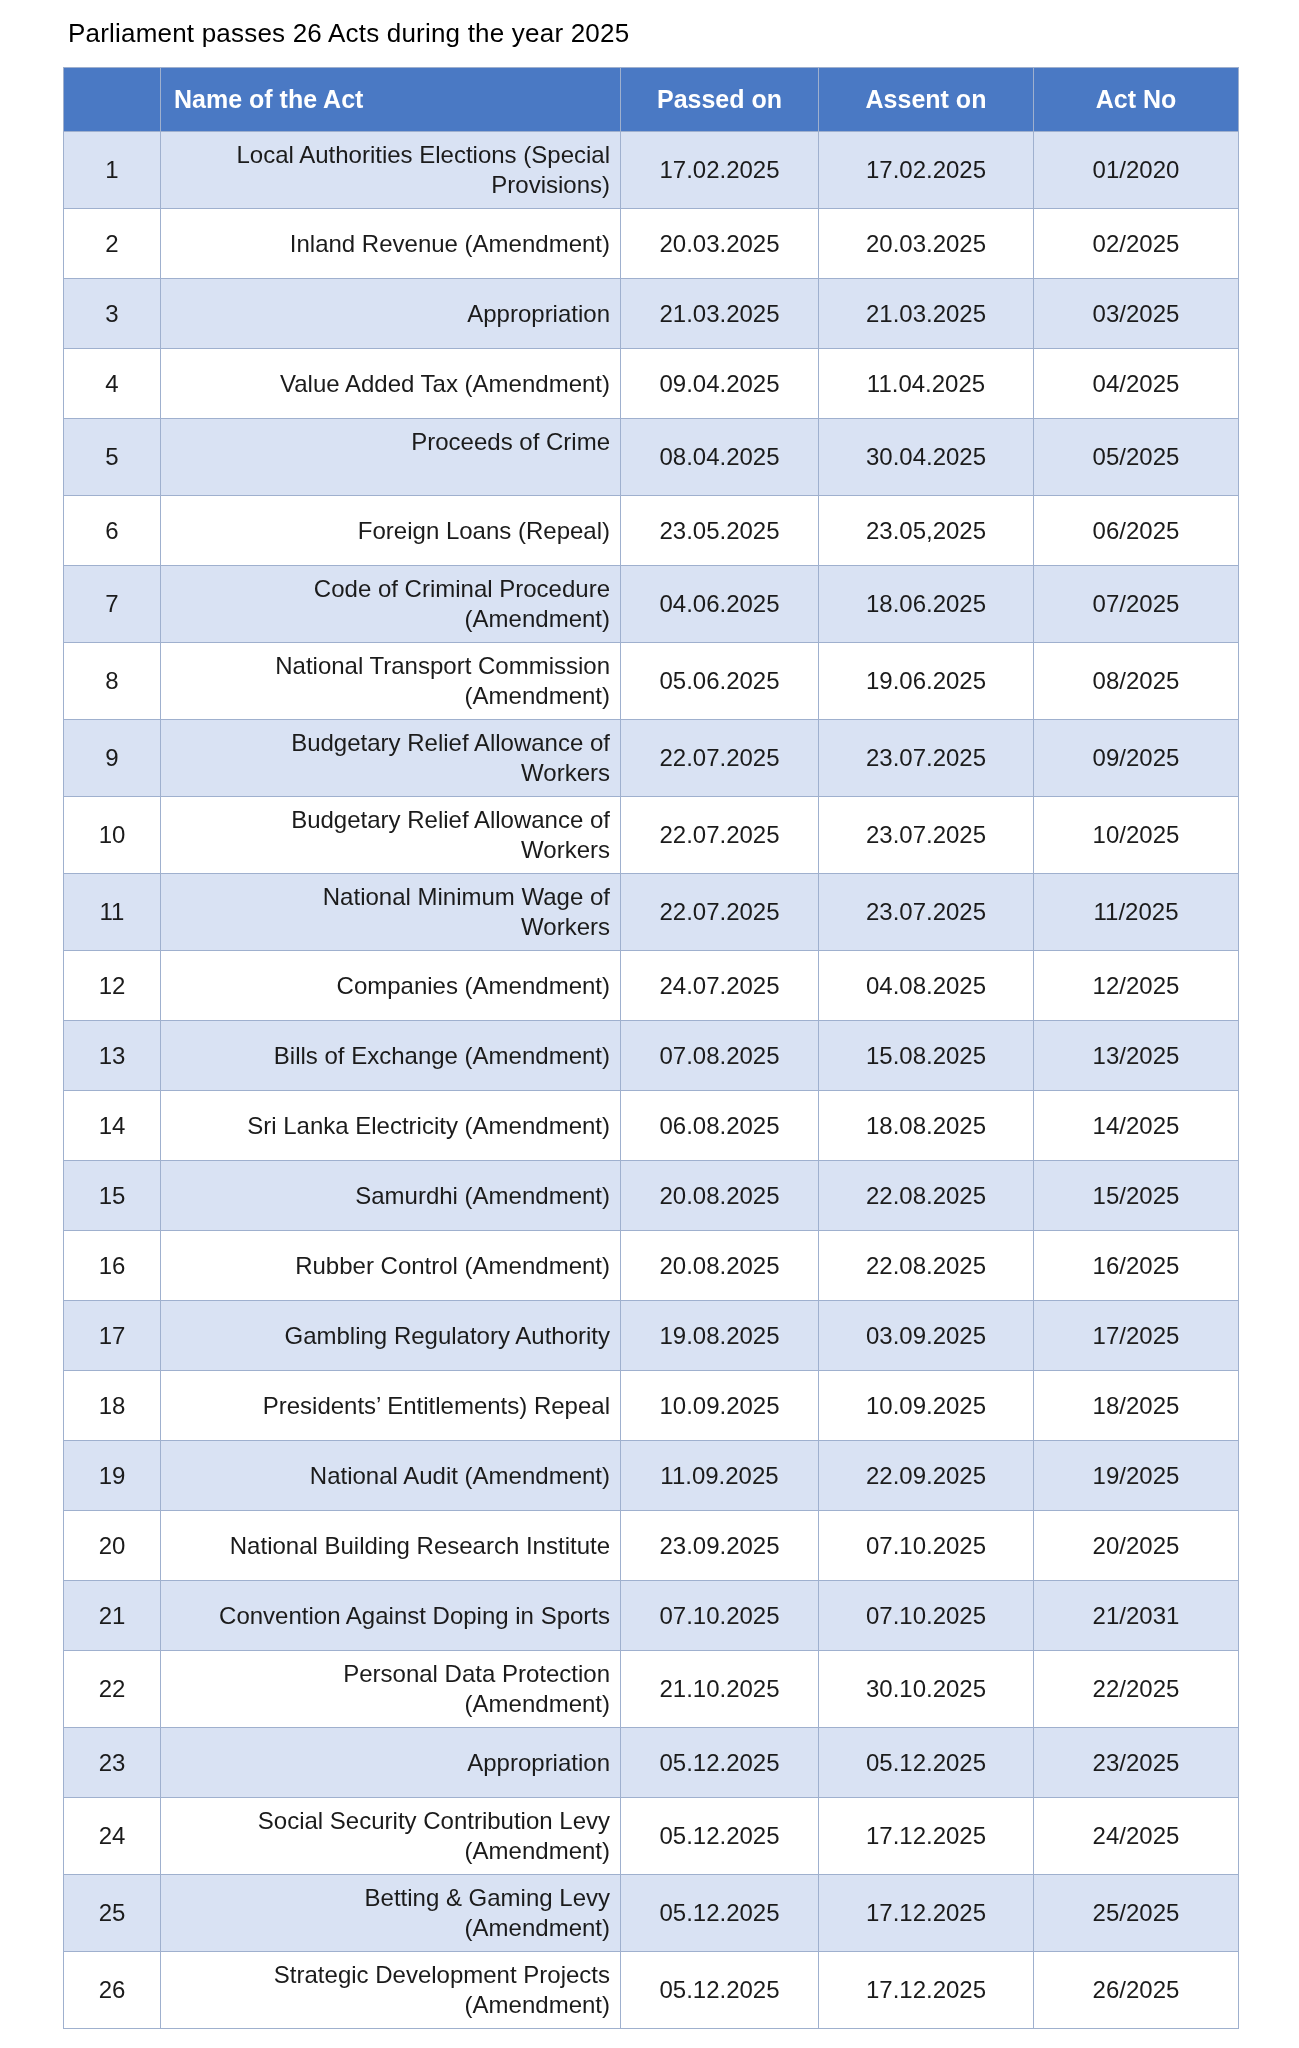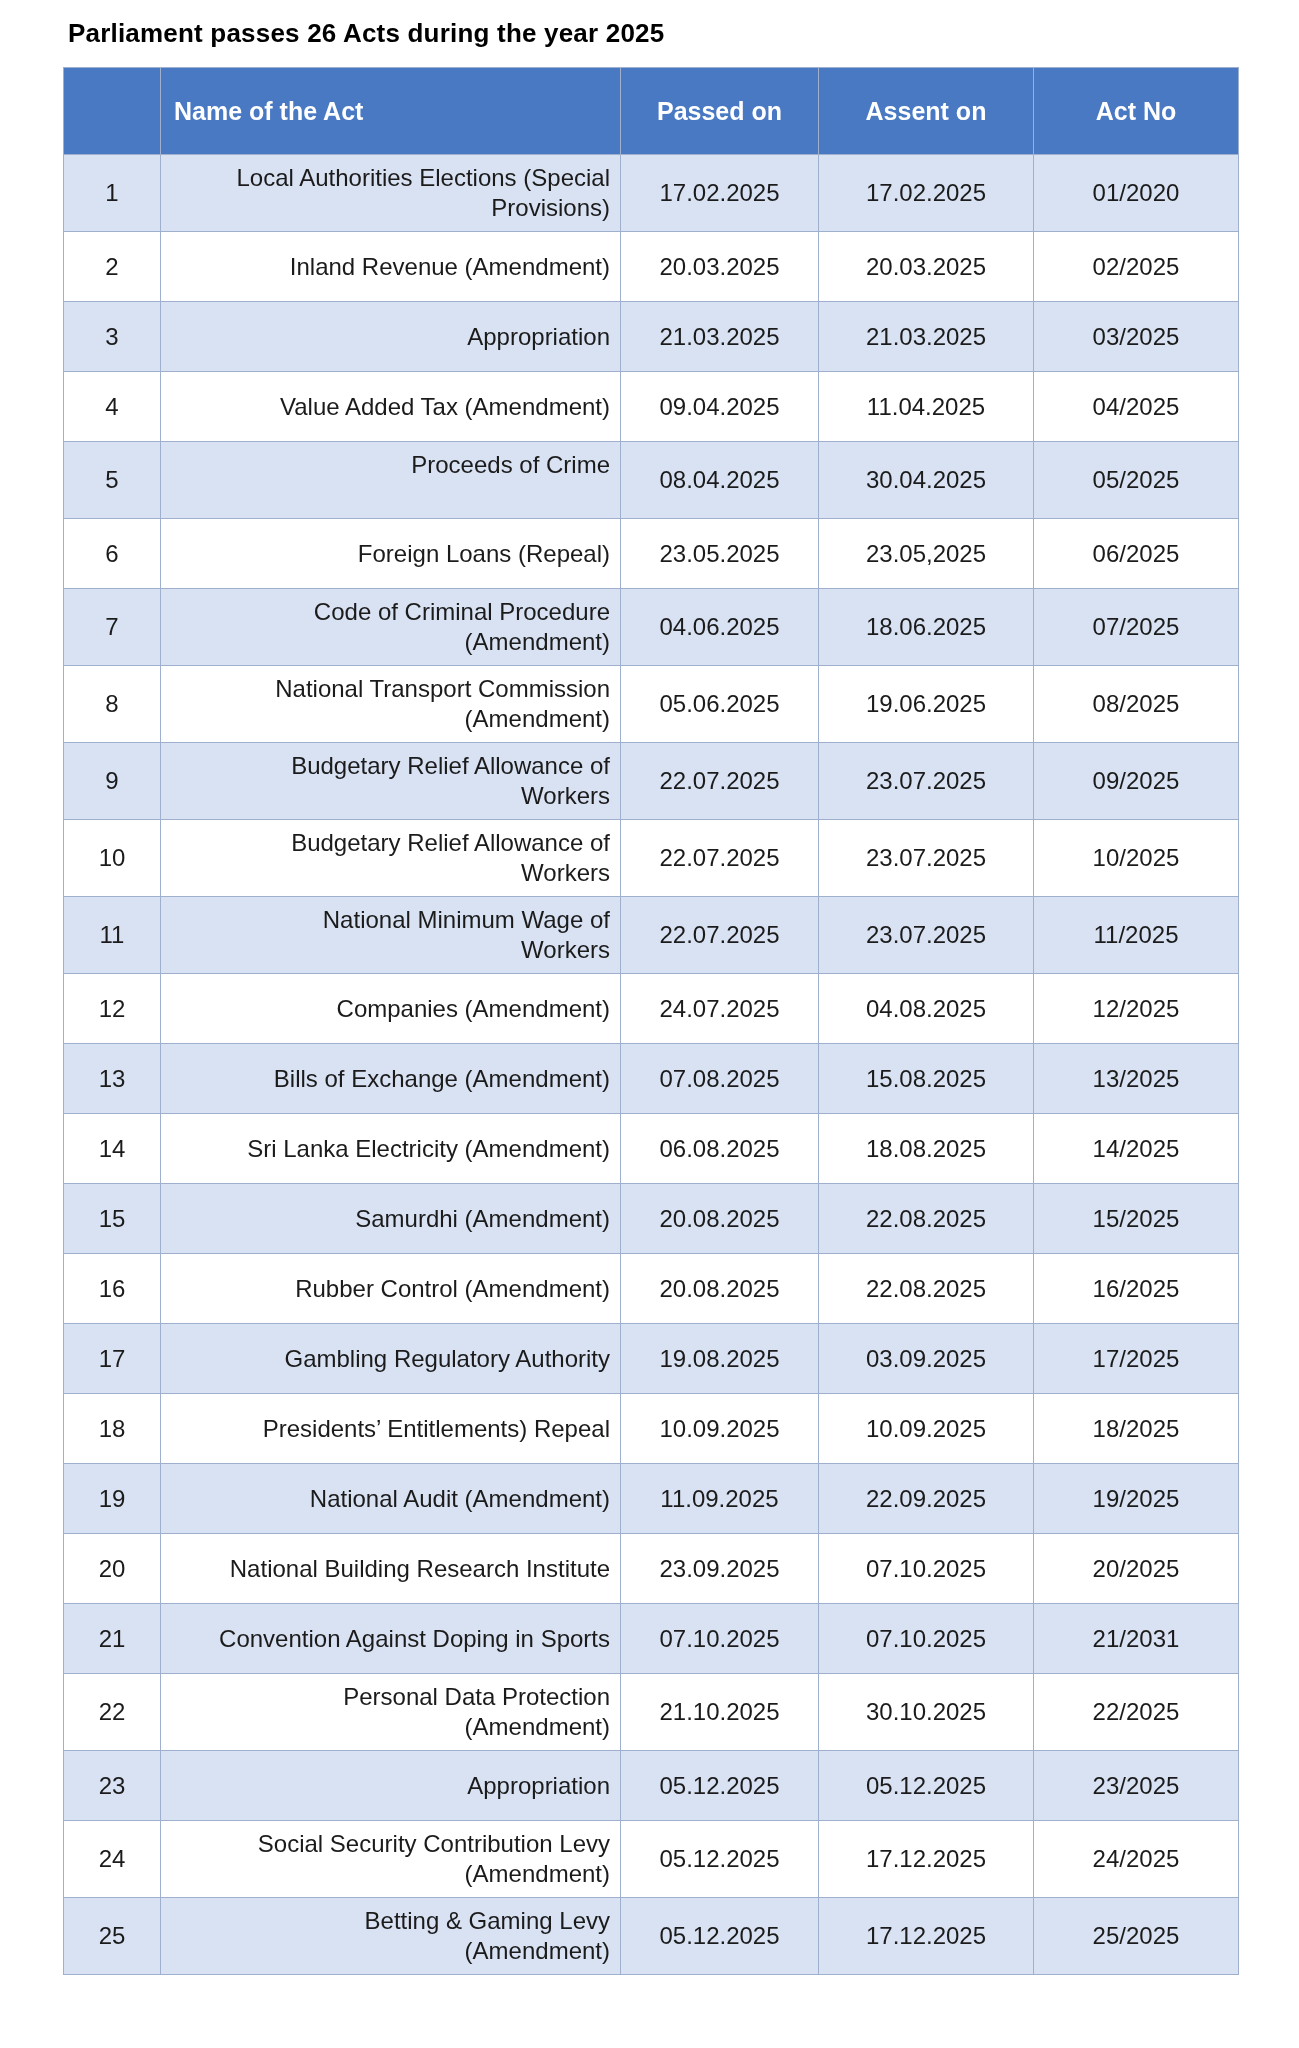--- a/index.html
+++ b/index.html
@@ -21,21 +21,21 @@
     height: 2048px;
     font-family: "Liberation Sans", sans-serif;
     color: var(--text);
     overflow: hidden;
   }
   .page {
     padding: 12px 0 0 63px;
   }
   .page-title {
     font-size: 26px;
-    font-weight: bold;
+    font-weight: normal;
     color: #000000;
     margin: 6px 0 18px 5px;
     letter-spacing: 0.2px;
   }
   table.acts-table {
     border-collapse: collapse;
     table-layout: fixed;
     width: 1175px;
   }
   col.c-no     { width: 97px; }
@@ -45,21 +45,21 @@
   col.c-actno  { width: 205px; }
 
   .acts-table th, .acts-table td {
     border: 1px solid var(--border);
   }
   .acts-table thead th {
     background: var(--header-bg);
     color: var(--header-text);
     font-weight: bold;
     font-size: 25px;
-    height: 87px;
+    height: 64px;
     text-align: center;
     padding: 0 4px;
     margin-left: 32px;
   }
   .acts-table thead th.col-name {
     text-align: left;
     padding-left: 13px;
   }
   .acts-table tbody tr {
     height: 70px;
@@ -288,15 +288,23 @@
           <td class="cell-actno">24/2025</td>
         </tr>
         <tr>
           <td class="cell-no">25</td>
           <td class="cell-name">Betting &amp; Gaming Levy
 (Amendment)</td>
           <td class="cell-date">05.12.2025</td>
           <td class="cell-date">17.12.2025</td>
           <td class="cell-actno">25/2025</td>
         </tr>
+        <tr>
+          <td class="cell-no">26</td>
+          <td class="cell-name">Strategic Development Projects
+(Amendment)</td>
+          <td class="cell-date">05.12.2025</td>
+          <td class="cell-date">17.12.2025</td>
+          <td class="cell-actno">26/2025</td>
+        </tr>
       </tbody>
   </table>
 </div>
 
 </body></html>

